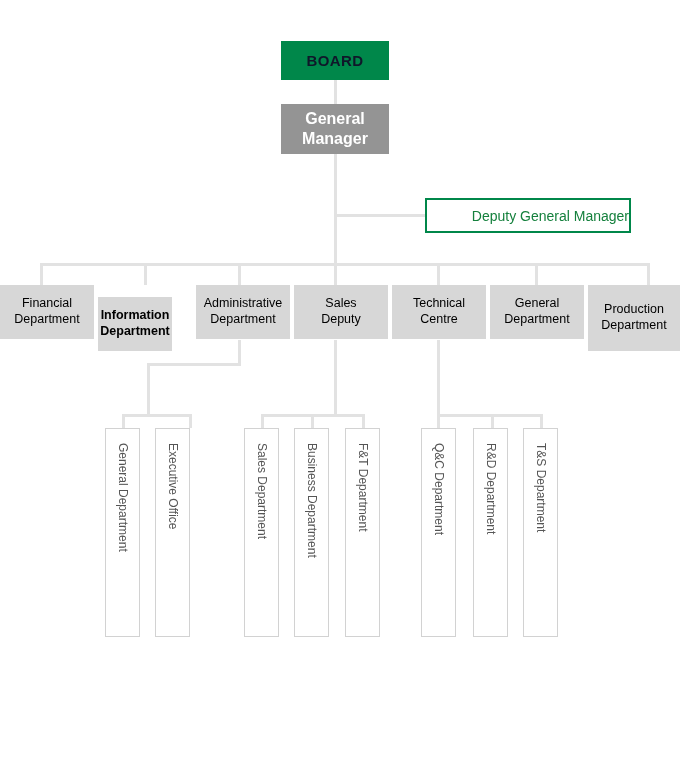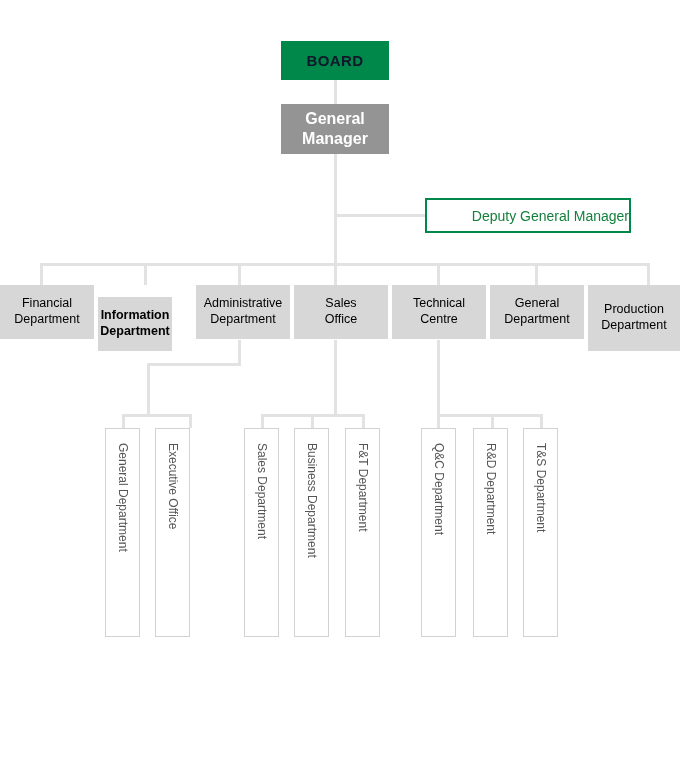--- a/index.html
+++ b/index.html
@@ -159,21 +159,21 @@
   <div class="node node-dept" style="left:196px; top:285px; width:94px; height:54px;">
     <span>
       <span>Administrative</span><br>
       <span>Department</span>
     </span>
   </div>
 
   <div class="node node-dept" style="left:294px; top:285px; width:94px; height:54px;">
     <span>
       <span>Sales</span><br>
-      <span>Office</span>
+      <span>Deputy</span>
     </span>
   </div>
 
   <div class="node node-dept" style="left:392px; top:285px; width:94px; height:54px;">
     <span>
       <span>Technical</span><br>
       <span>Centre</span>
     </span>
   </div>
 

